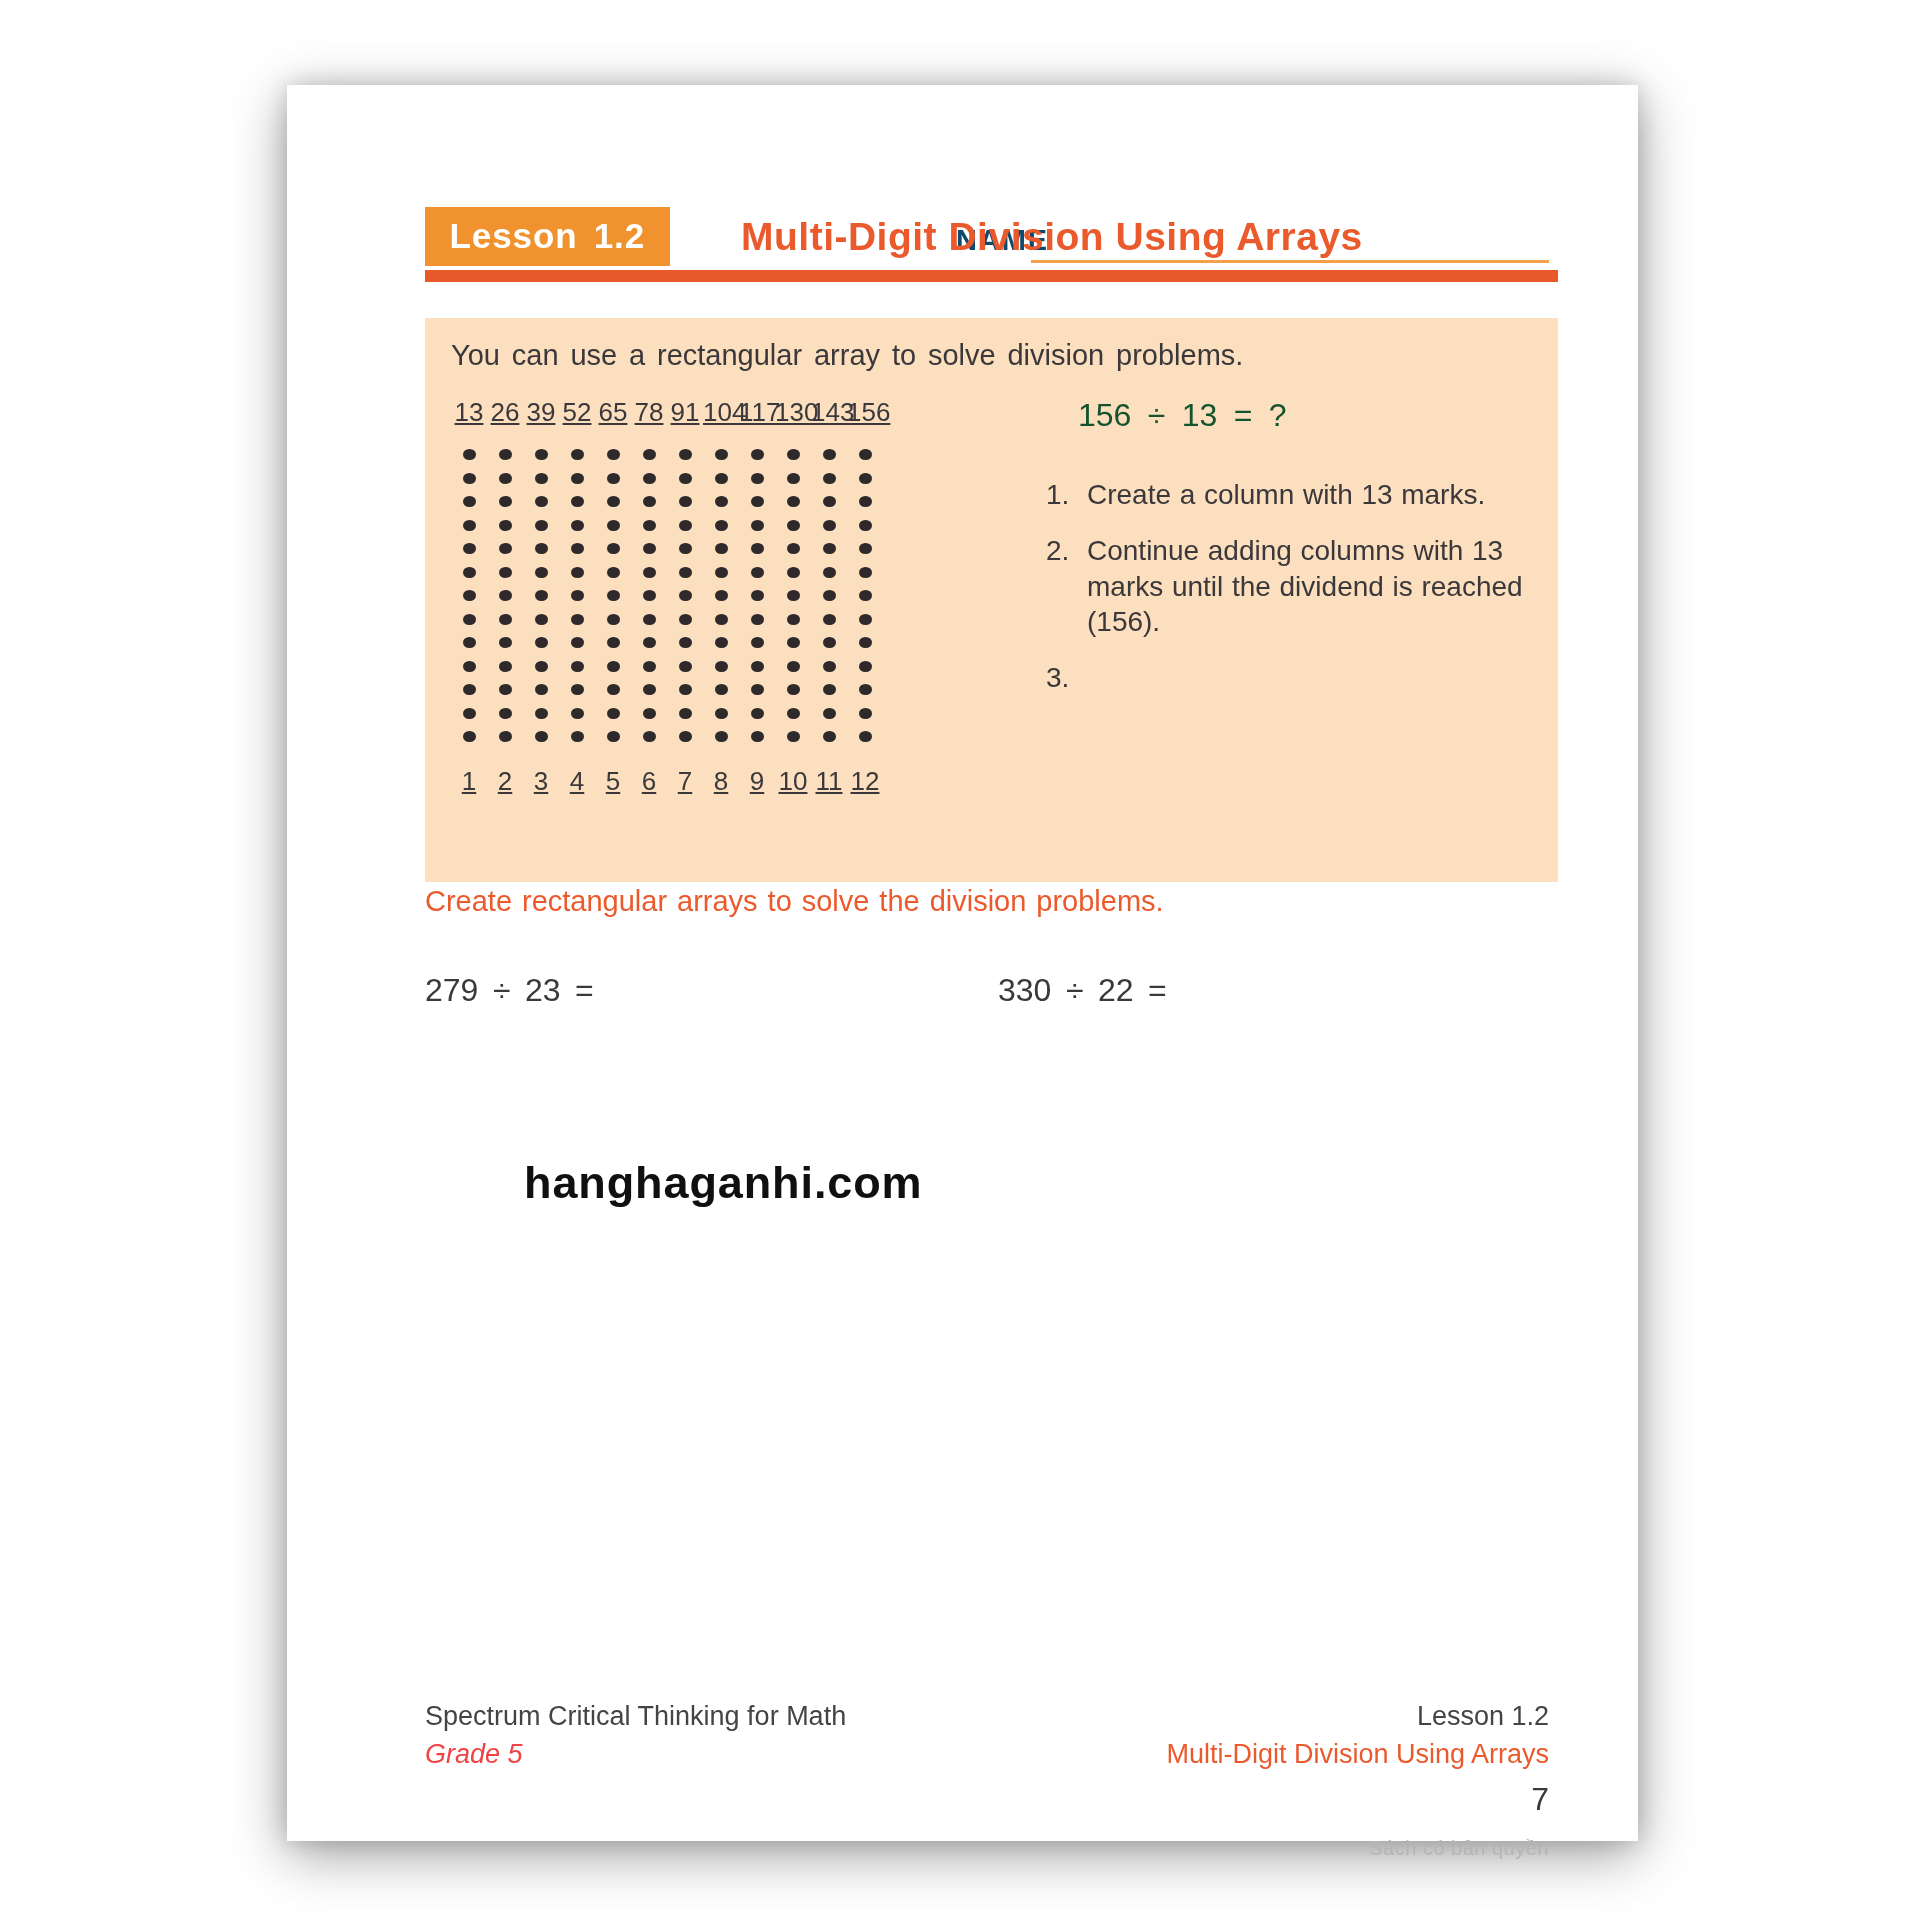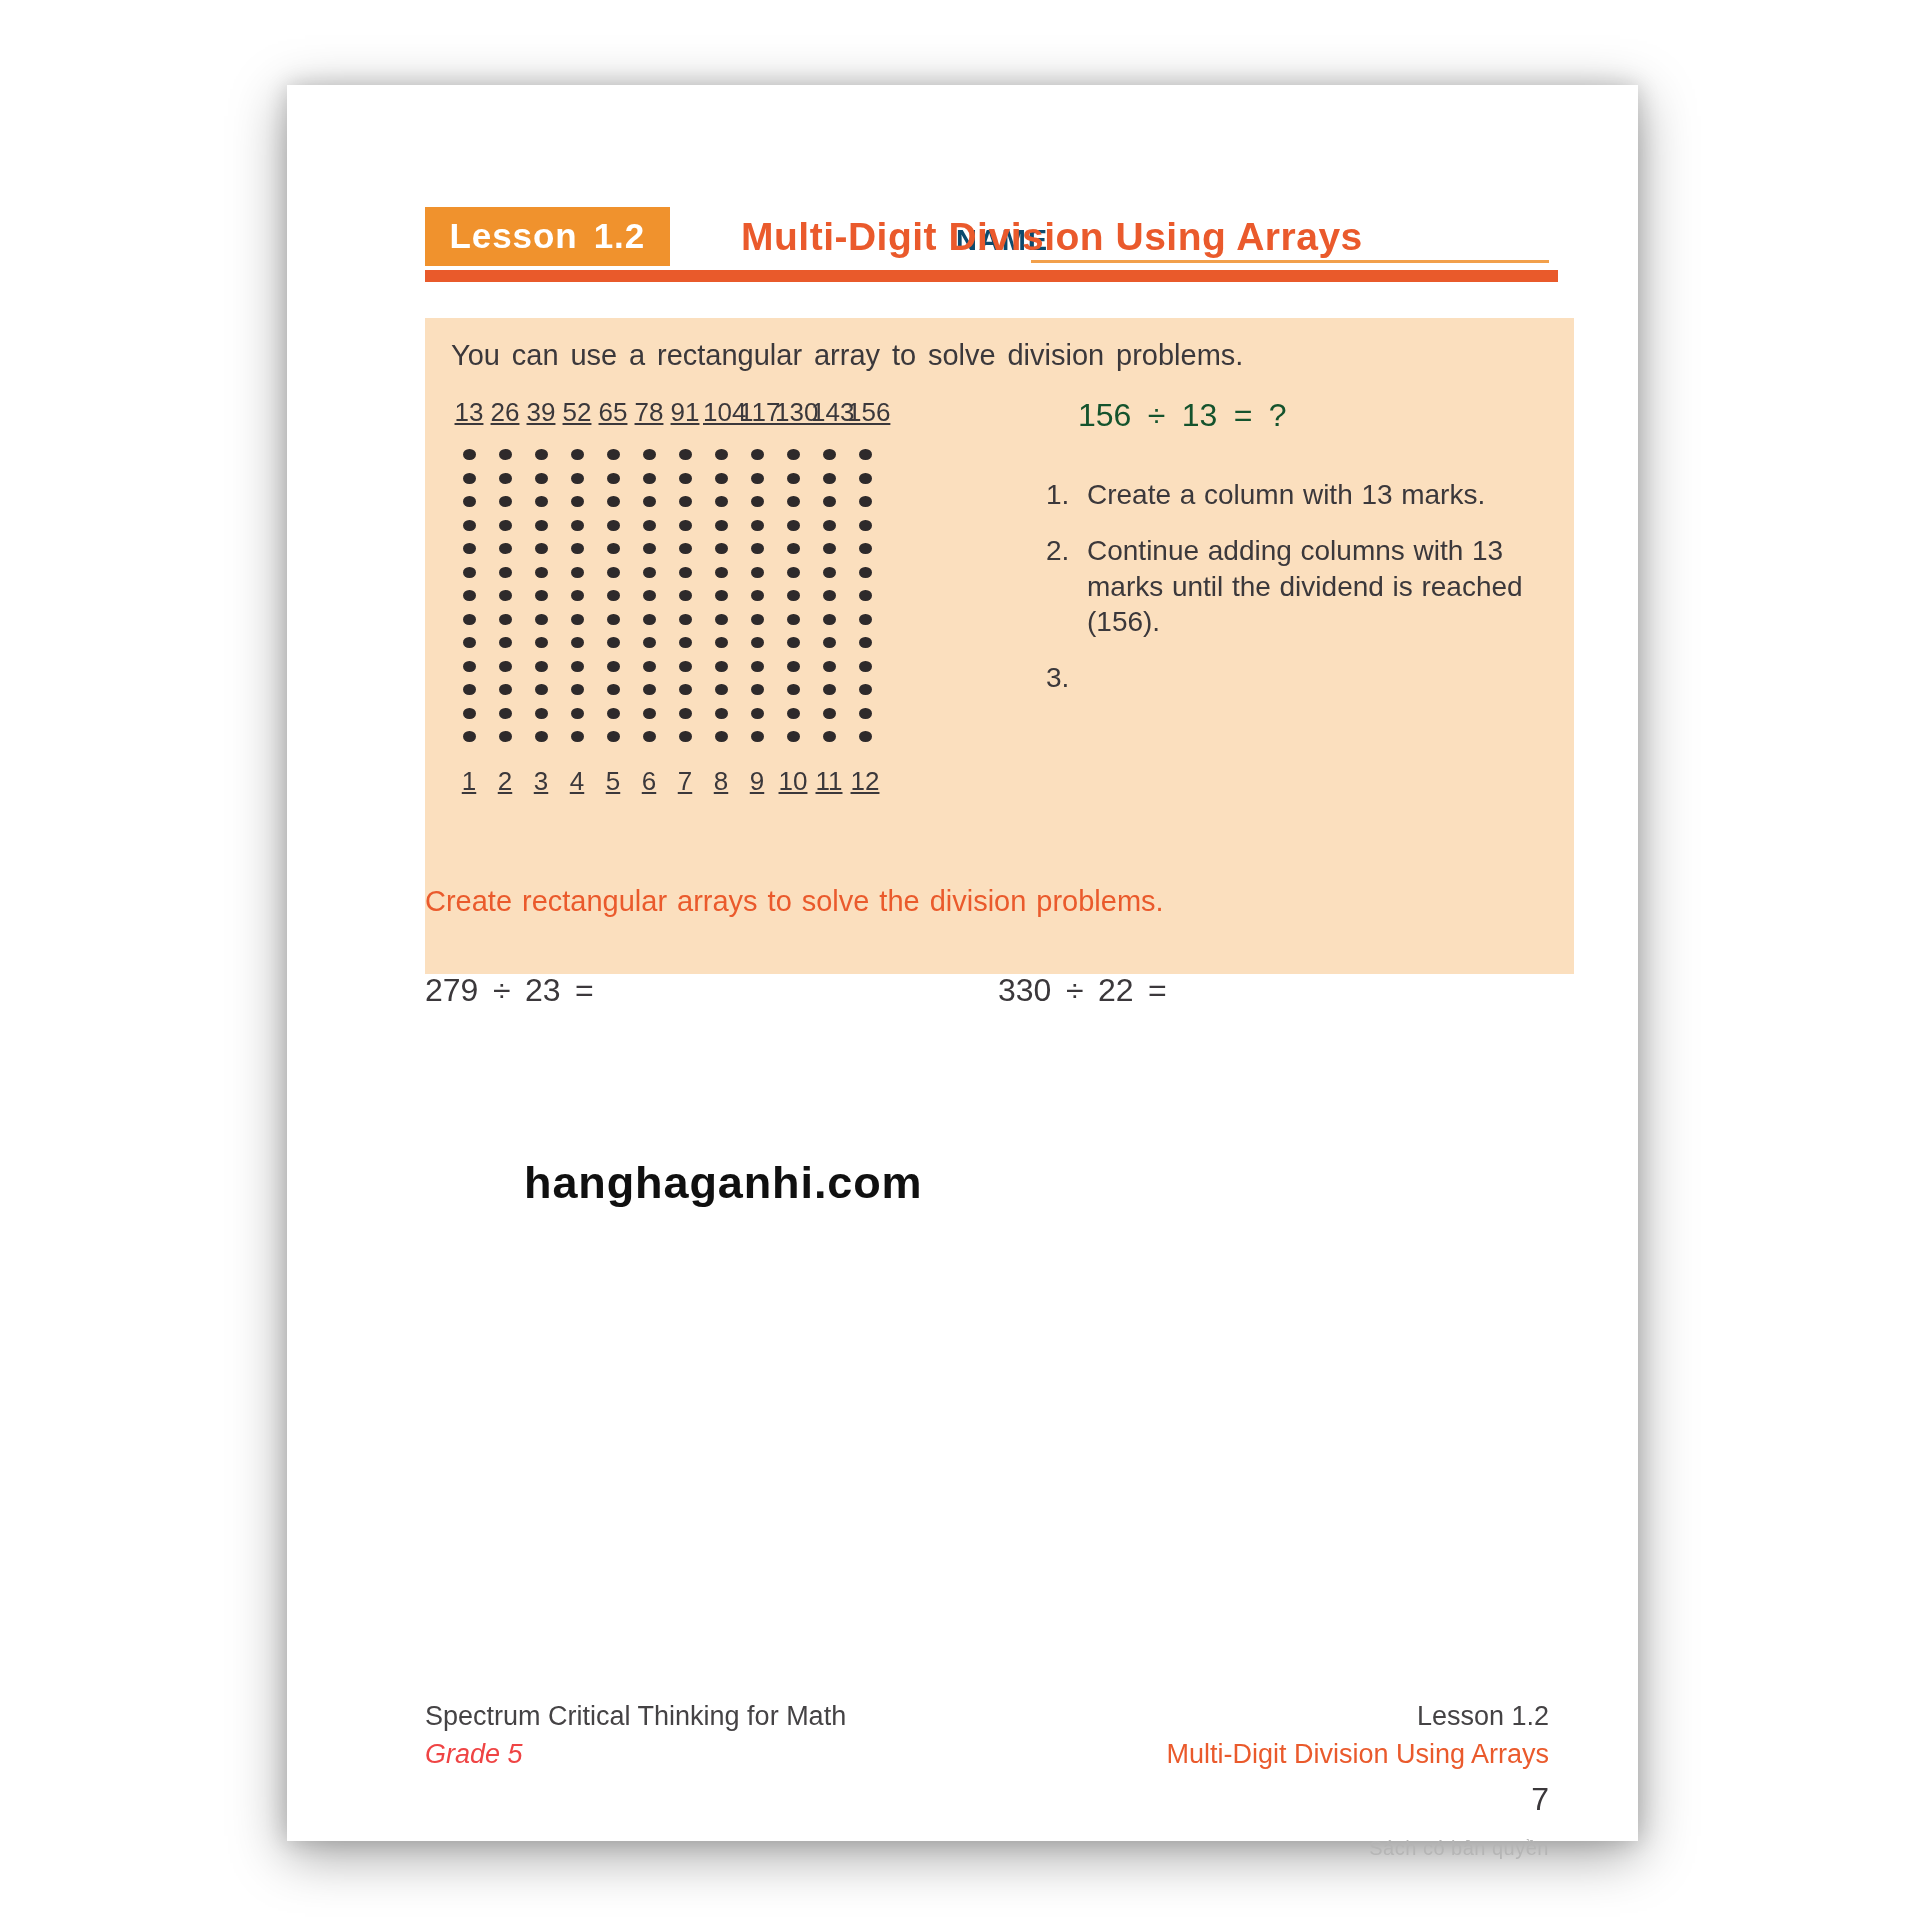--- a/index.html
+++ b/index.html
@@ -27,21 +27,21 @@
   }
   .title{
     position:absolute;left:454px;top:130px;font-size:39px;font-weight:bold;
     color:#ea5a2c;letter-spacing:0.5px;
   }
   .divider{
     position:absolute;left:138px;top:185px;width:1133px;height:12.2px;background:#e95a2b;
   }
   
   .example-box{
-    position:absolute;left:138px;top:233px;width:1133px;height:656px;background:#fbdfbe;padding-left:16px;
+    position:absolute;left:138px;top:233px;width:1133px;height:564px;background:#fbdfbe;
   }
   .intro{
     position:absolute;left:26px;top:21px;font-size:29px;word-spacing:3.8px;color:#3b383b;
   }
   .array-block{position:absolute;left:26px;top:79px;text-decoration:underline;}
   .header-row,.number-row,.dot-grid{display:grid;grid-template-columns:repeat(12,36px);}
   .header-row .cell,.number-row .cell{
     text-align:center;font-size:26px;white-space:nowrap;color:#3b383b;
   }
   .dot-grid{grid-auto-rows:23.5px;margin-top:15px;}

